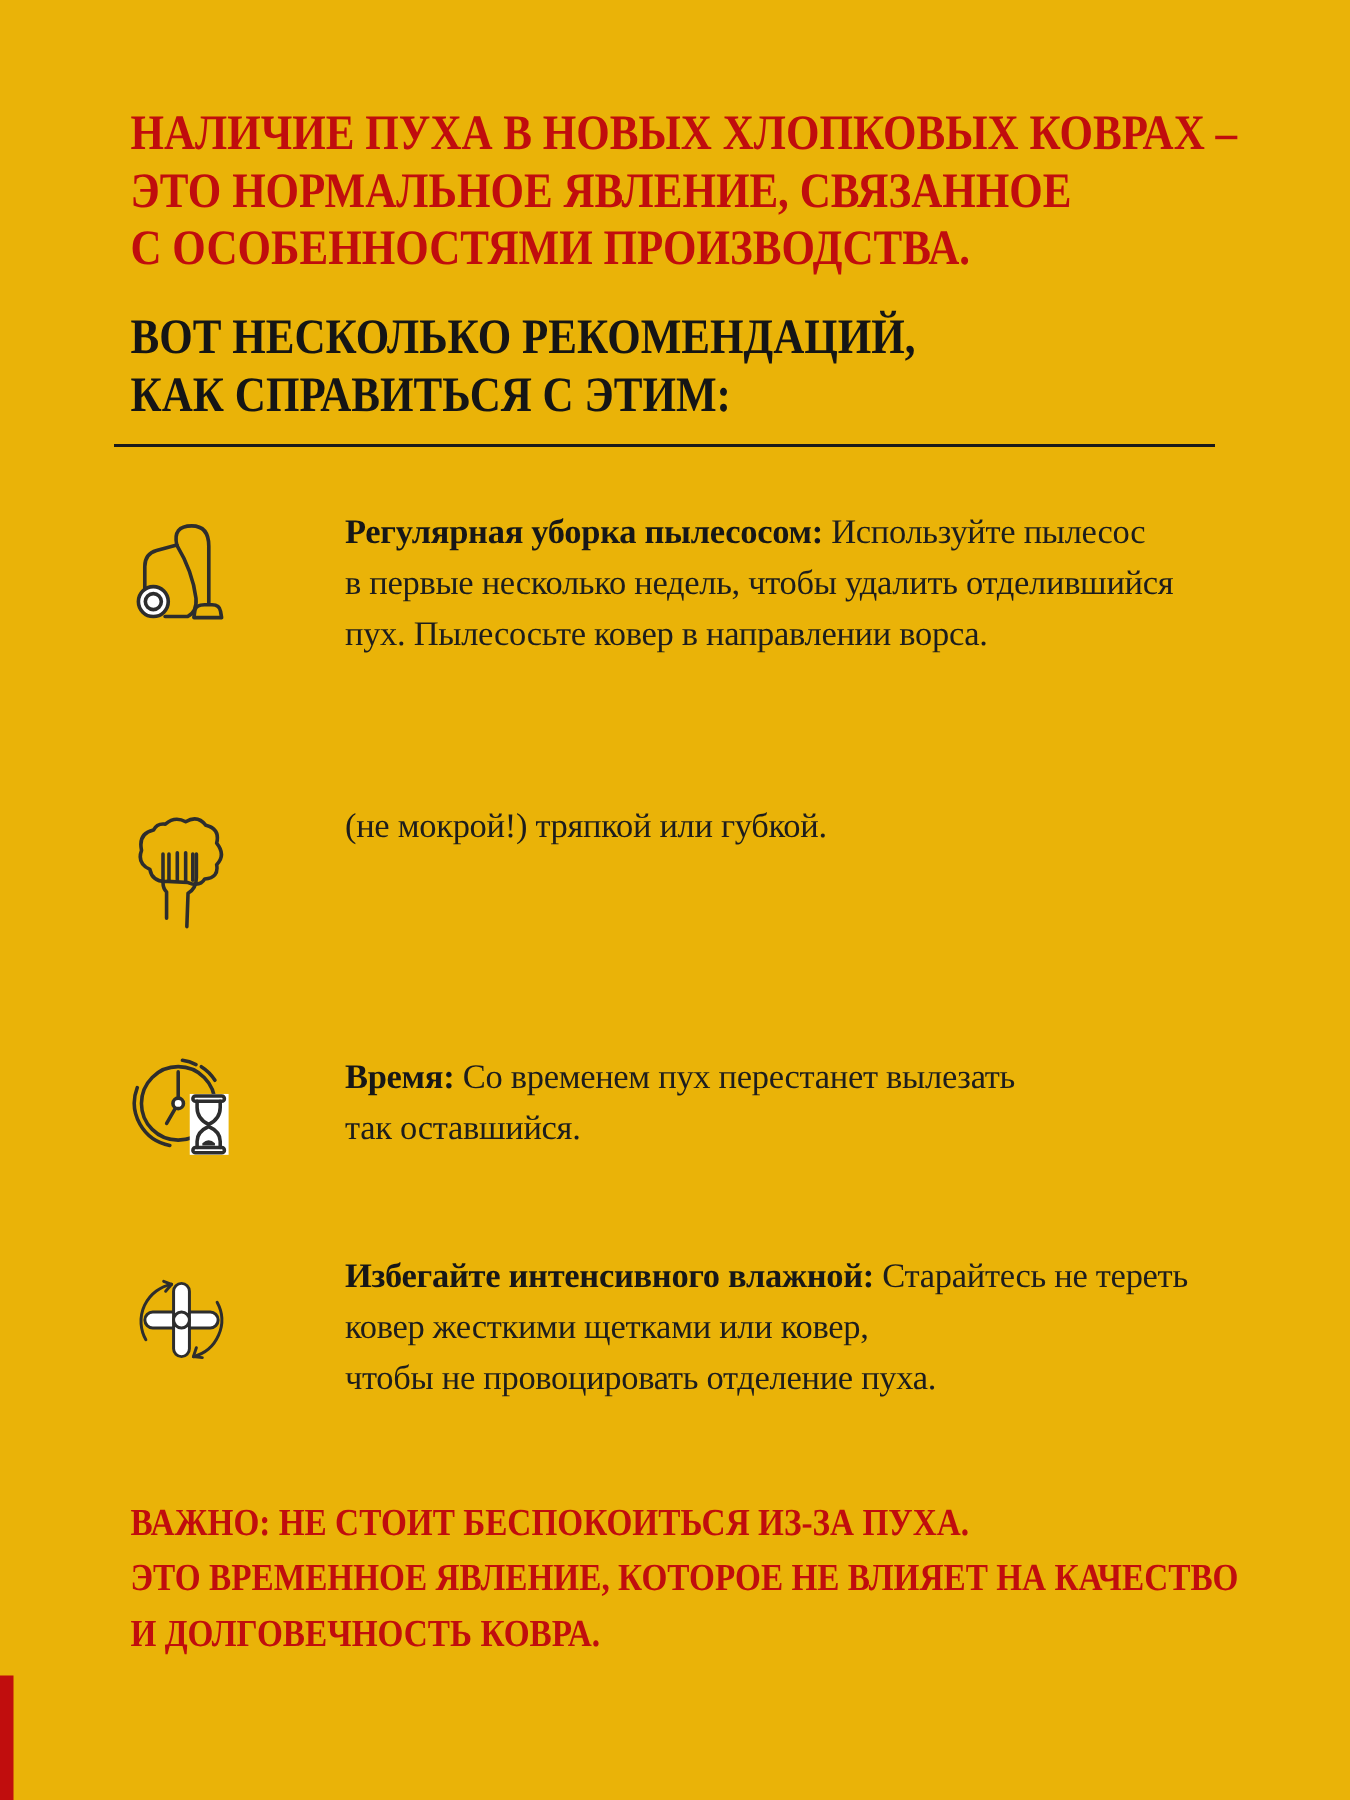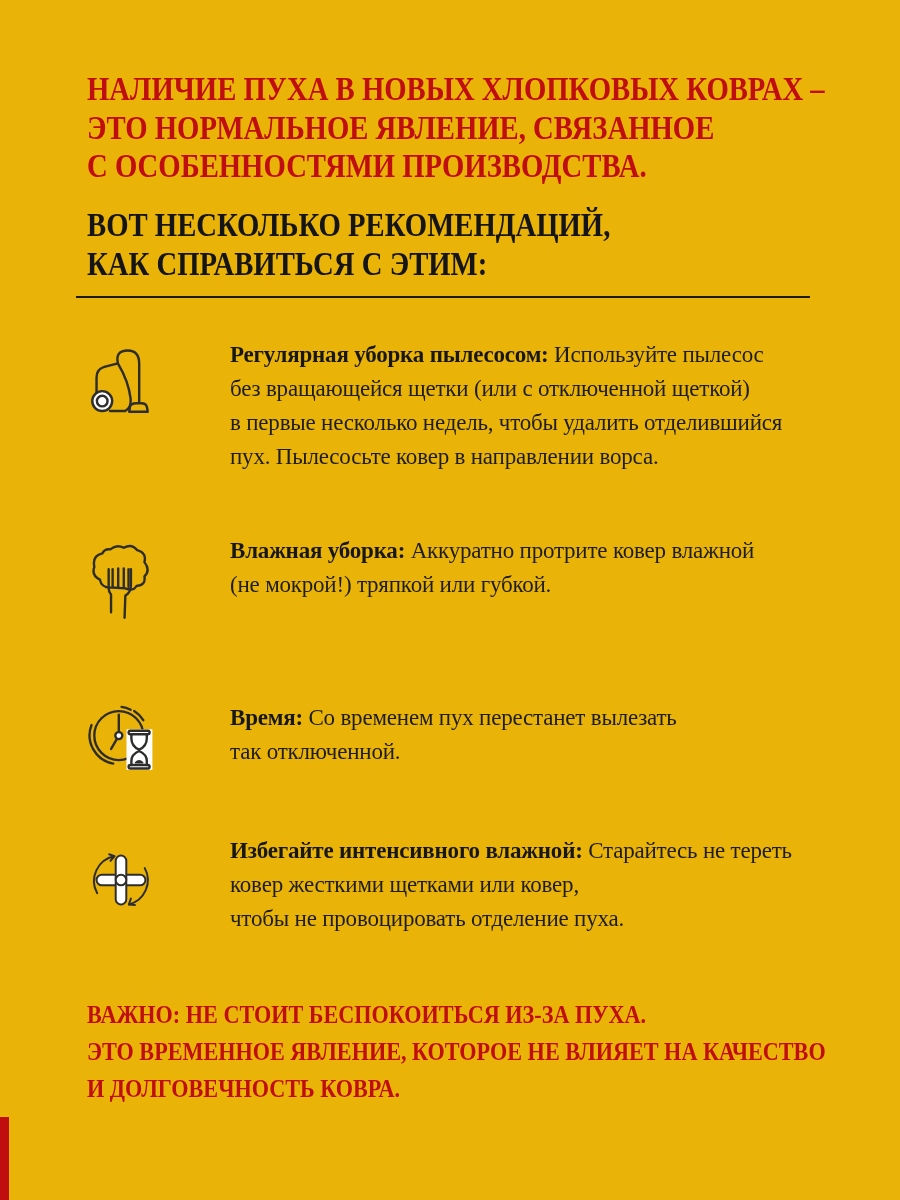--- a/index.html
+++ b/index.html
@@ -68,40 +68,38 @@
         <path d="M12,64 L12,41 Q12,29 23,26 L42,21"></path>
         <path d="M42,21 Q57,46 60,71 Q61,84 52,88 L31,88"></path>
         <path d="M42,21 Q38,3 56,3 Q72,3 72,22 L72,76"></path>
         <circle cx="20" cy="74" r="14" fill="#ffffff"></circle>
         <circle cx="20" cy="74" r="7.5"></circle>
         <path d="M58,89 L59,82 Q60,77 68,77 L75,77 Q82,77 83,83 L84,89 Z"></path>
       </svg>
     </div>
     <div class="item-text">
       <div class="line"><span class="b">Регулярная уборка пылесосом:</span><span> Используйте пылесос</span></div>
-      <div class="line">без вращающейся щетки (или с отключенной щеткой)</div>
       <div class="line">в первые несколько недель, чтобы удалить отделившийся</div>
       <div class="line">пух. Пылесосьте ковер в направлении ворса.</div>
     </div>
   </section>
 
   <section class="item" style="top:534px">
     <div class="icon-box" style="top:8px">
       <svg width="62" height="80" viewBox="0 0 78 100" fill="none" stroke="#2d2d2d" stroke-width="3" stroke-linecap="round" stroke-linejoin="round">
         <path d="M28,9 Q36,2 45,7 Q55,1 62,10 Q74,13 71,25 Q79,35 71,43 Q73,54 61,55 Q57,62 47,58 L30,57 Q17,58 15,47 Q4,42 8,31 Q5,17 18,14 Q21,8 28,9 Z"></path>
         <path d="M26,34 L26,58 Q26,63 29,66 L29,88"></path>
         <path d="M54,34 L54,54 Q54,63 47,67 L46,95"></path>
         <path d="M31,34 L31,56"></path>
         <path d="M38,33 L38,56"></path>
         <path d="M45,33 L45,56"></path>
         <path d="M51,34 L51,56"></path>
       </svg>
     </div>
     <div class="item-text">
-      <div class="line"><span class="b">Влажная уборка:</span><span> Аккуратно протрите ковер влажной</span></div>
       <div class="line">(не мокрой!) тряпкой или губкой.</div>
     </div>
   </section>
 
   <section class="item" style="top:701px">
     <div class="icon-box" style="top:-4px">
       <svg width="70" height="80" viewBox="0 0 100 100" fill="none" stroke="#2d2d2d" stroke-width="3.4" stroke-linecap="round" stroke-linejoin="round">
         <circle cx="44" cy="48" r="35"></circle>
         <path d="M36,88 A41,41 0 0 1 5,33"></path>
         <path d="M48,7 A41,41 0 0 1 61,11"></path>
@@ -112,21 +110,21 @@
         <rect x="55" y="39" width="37" height="58" fill="#ffffff" stroke="none"></rect>
         <rect x="58" y="41" width="30" height="5" rx="2.5"></rect>
         <rect x="58" y="90" width="30" height="5" rx="2.5"></rect>
         <path d="M62,46 L62,52 Q62,63 73,68 Q84,63 84,52 L84,46"></path>
         <path d="M62,90 L62,84 Q62,75 73,70 Q84,75 84,84 L84,90"></path>
         <path d="M67,86 Q73,80 79,86 L79,88 L67,88 Z" fill="#2d2d2d" stroke="none"></path>
       </svg>
     </div>
     <div class="item-text">
       <div class="line"><span class="b">Время:</span><span> Со временем пух перестанет вылезать</span></div>
-      <div class="line">так отключенной.</div>
+      <div class="line">так оставшийся.</div>
     </div>
   </section>
 
   <section class="item" style="top:834px">
     <div class="icon-box" style="top:6px">
       <svg width="66" height="80" viewBox="0 0 100 100" fill="none" stroke="#2d2d2d" stroke-width="3" stroke-linecap="round" stroke-linejoin="round">
         <path d="M14,70 A38,38 0 0 1 40,14"></path>
         <path d="M40,14 l-8,-3 M40,14 l-6,7"></path>
         <path d="M86,32 A38,38 0 0 1 62,87"></path>
         <path d="M62,87 l9,1 M62,87 l3,-9"></path>

